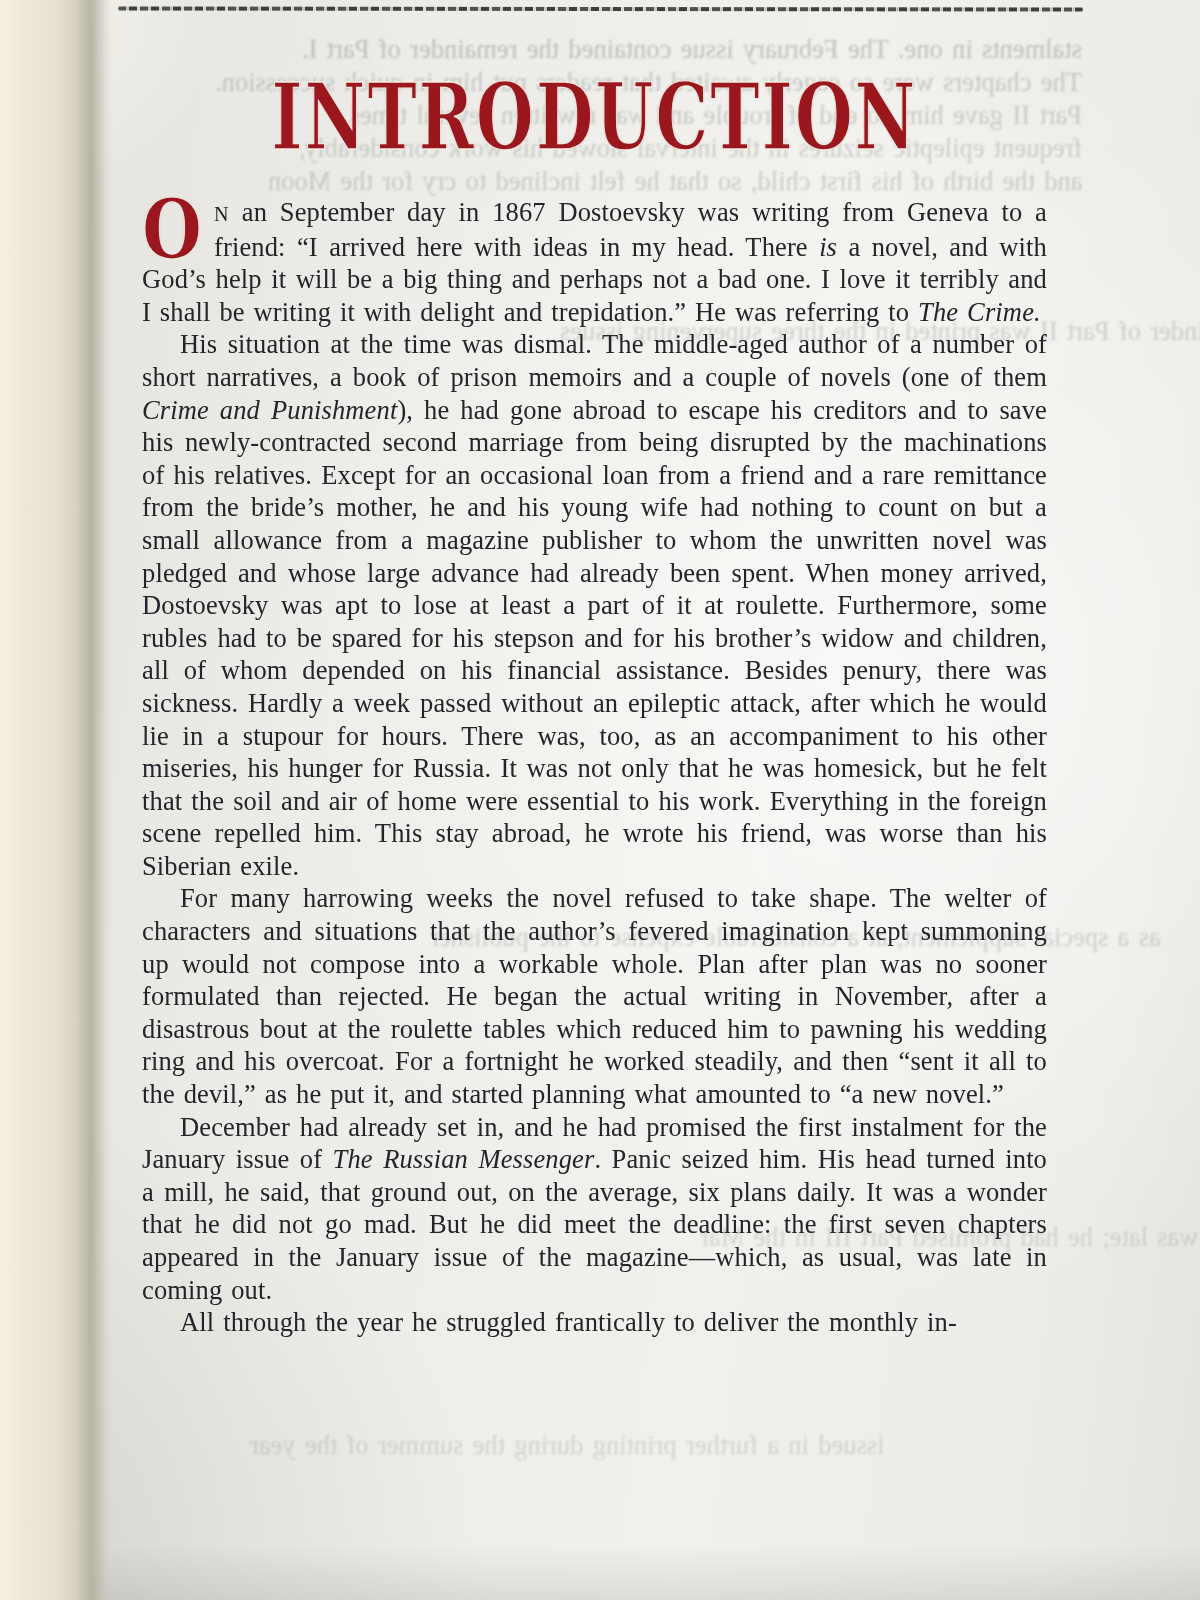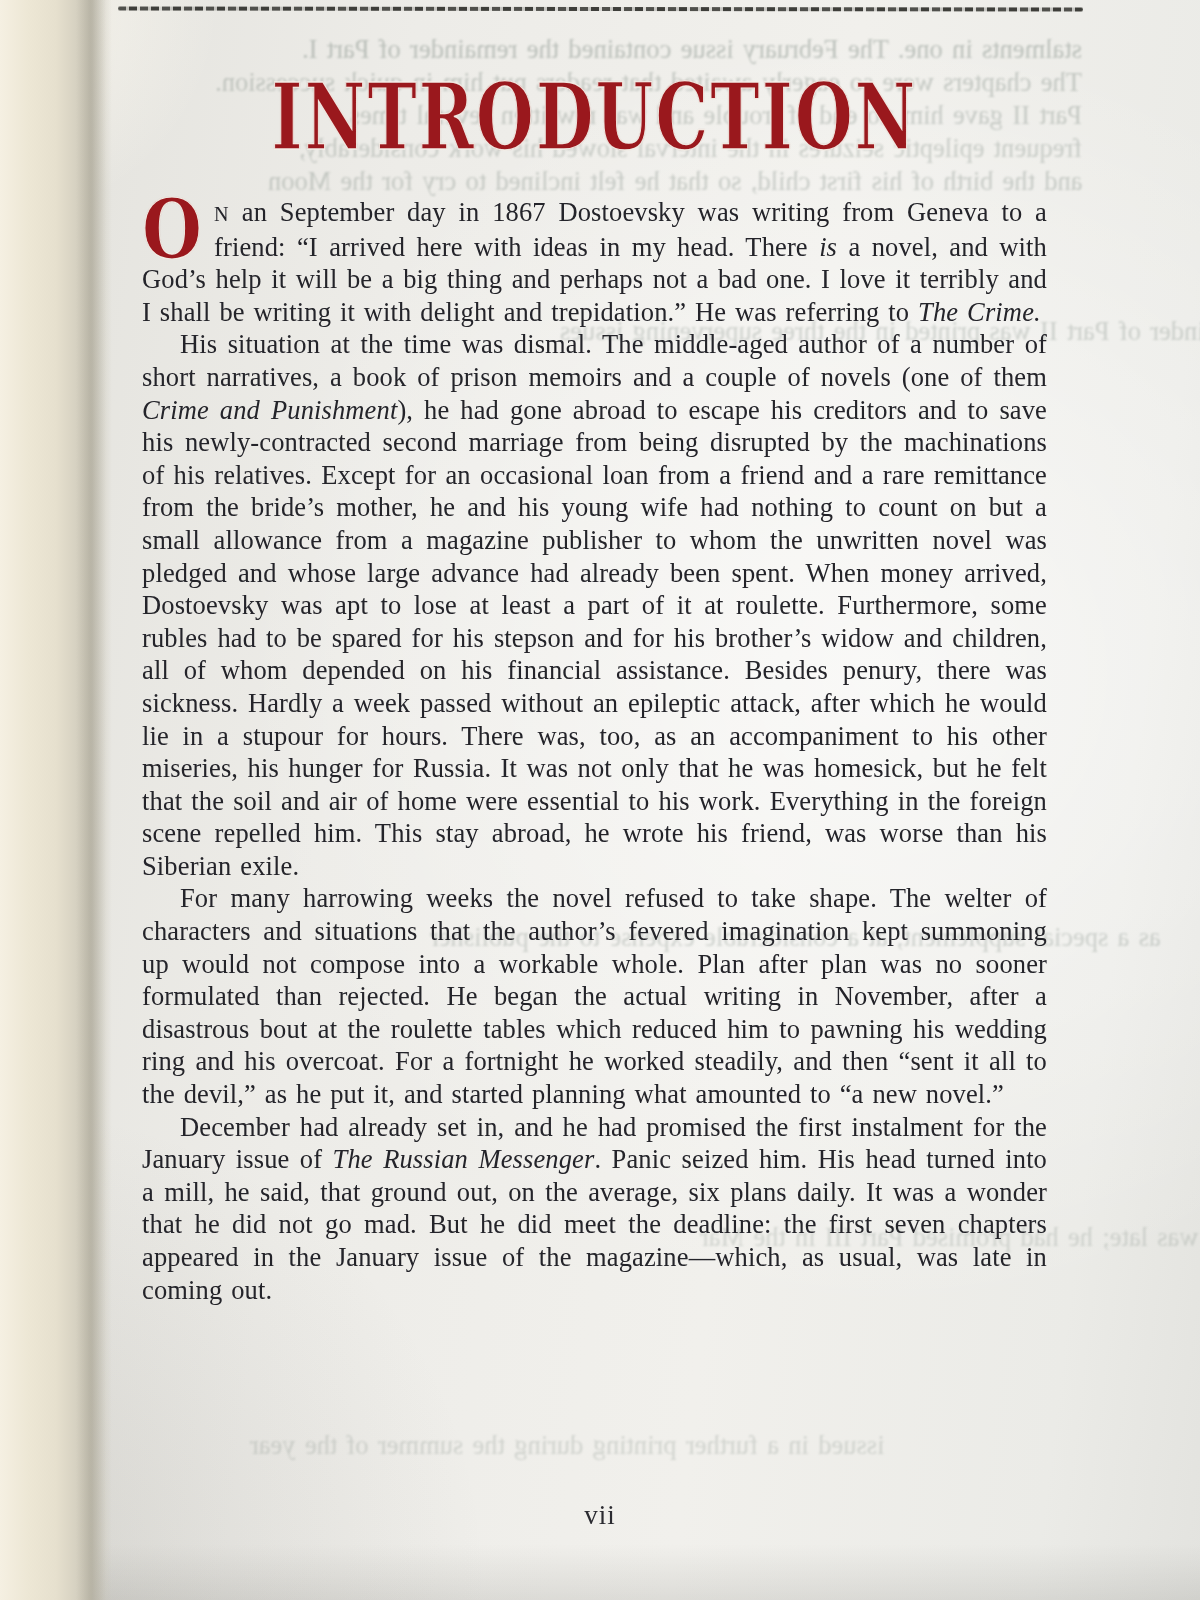--- a/index.html
+++ b/index.html
@@ -87,17 +87,17 @@
       <span class="t-line" aria-hidden="true">INTRODUCTION</span>
     </h1>
     <div class="body" id="body-text">
         <p class="para"><span class="dropcap">
             <span class="dc-fill">O</span>
             <span class="dc-line">O</span>
           </span><span class="smallcap">N</span><span> an September day in 1867 Dostoevsky was writing from Geneva to a friend: “I arrived here with ideas in my head. There </span><i>is</i><span> a novel, and with God’s help it will be a big thing and perhaps not a bad one. I love it terribly and I shall be writing it with delight and trepidation.” He was referring to </span><i>The Crime.</i></p>
         <p class="para indent"><span>His situation at the time was dismal. The middle-aged author of a number of short narratives, a book of prison memoirs and a couple of novels (one of them </span><i>Crime and Punishment</i><span>), he had gone abroad to escape his creditors and to save his newly-contracted second marriage from being disrupted by the machinations of his relatives. Except for an occasional loan from a friend and a rare remittance from the bride’s mother, he and his young wife had nothing to count on but a small allowance from a magazine publisher to whom the unwritten novel was pledged and whose large advance had already been spent. When money arrived, Dostoevsky was apt to lose at least a part of it at roulette. Furthermore, some rubles had to be spared for his stepson and for his brother’s widow and children, all of whom depended on his financial assistance. Besides penury, there was sickness. Hardly a week passed without an epileptic attack, after which he would lie in a stupour for hours. There was, too, as an accompaniment to his other miseries, his hunger for Russia. It was not only that he was homesick, but he felt that the soil and air of home were essential to his work. Everything in the foreign scene repelled him. This stay abroad, he wrote his friend, was worse than his Siberian exile.</span></p>
         <p class="para indent"><span>For many harrowing weeks the novel refused to take shape. The welter of characters and situations that the author’s fevered imagination kept summoning up would not compose into a workable whole. Plan after plan was no sooner formulated than rejected. He began the actual writing in November, after a disastrous bout at the roulette tables which reduced him to pawning his wedding ring and his overcoat. For a fortnight he worked steadily, and then “sent it all to the devil,” as he put it, and started planning what amounted to “a new novel.”</span></p>
         <p class="para indent"><span>December had already set in, and he had promised the first instalment for the January issue of </span><i>The Russian Messenger</i><span>. Panic seized him. His head turned into a mill, he said, that ground out, on the average, six plans daily. It was a wonder that he did not go mad. But he did meet the deadline: the first seven chapters appeared in the January issue of the magazine—which, as usual, was late in coming out.</span></p>
+        <p class="para indent"><span>All through the year he struggled frantically to deliver the monthly in-</span></p>
       </div>
   </div>
 
-  <div class="folio">vii</div>
 </div>
 
 </body></html>

